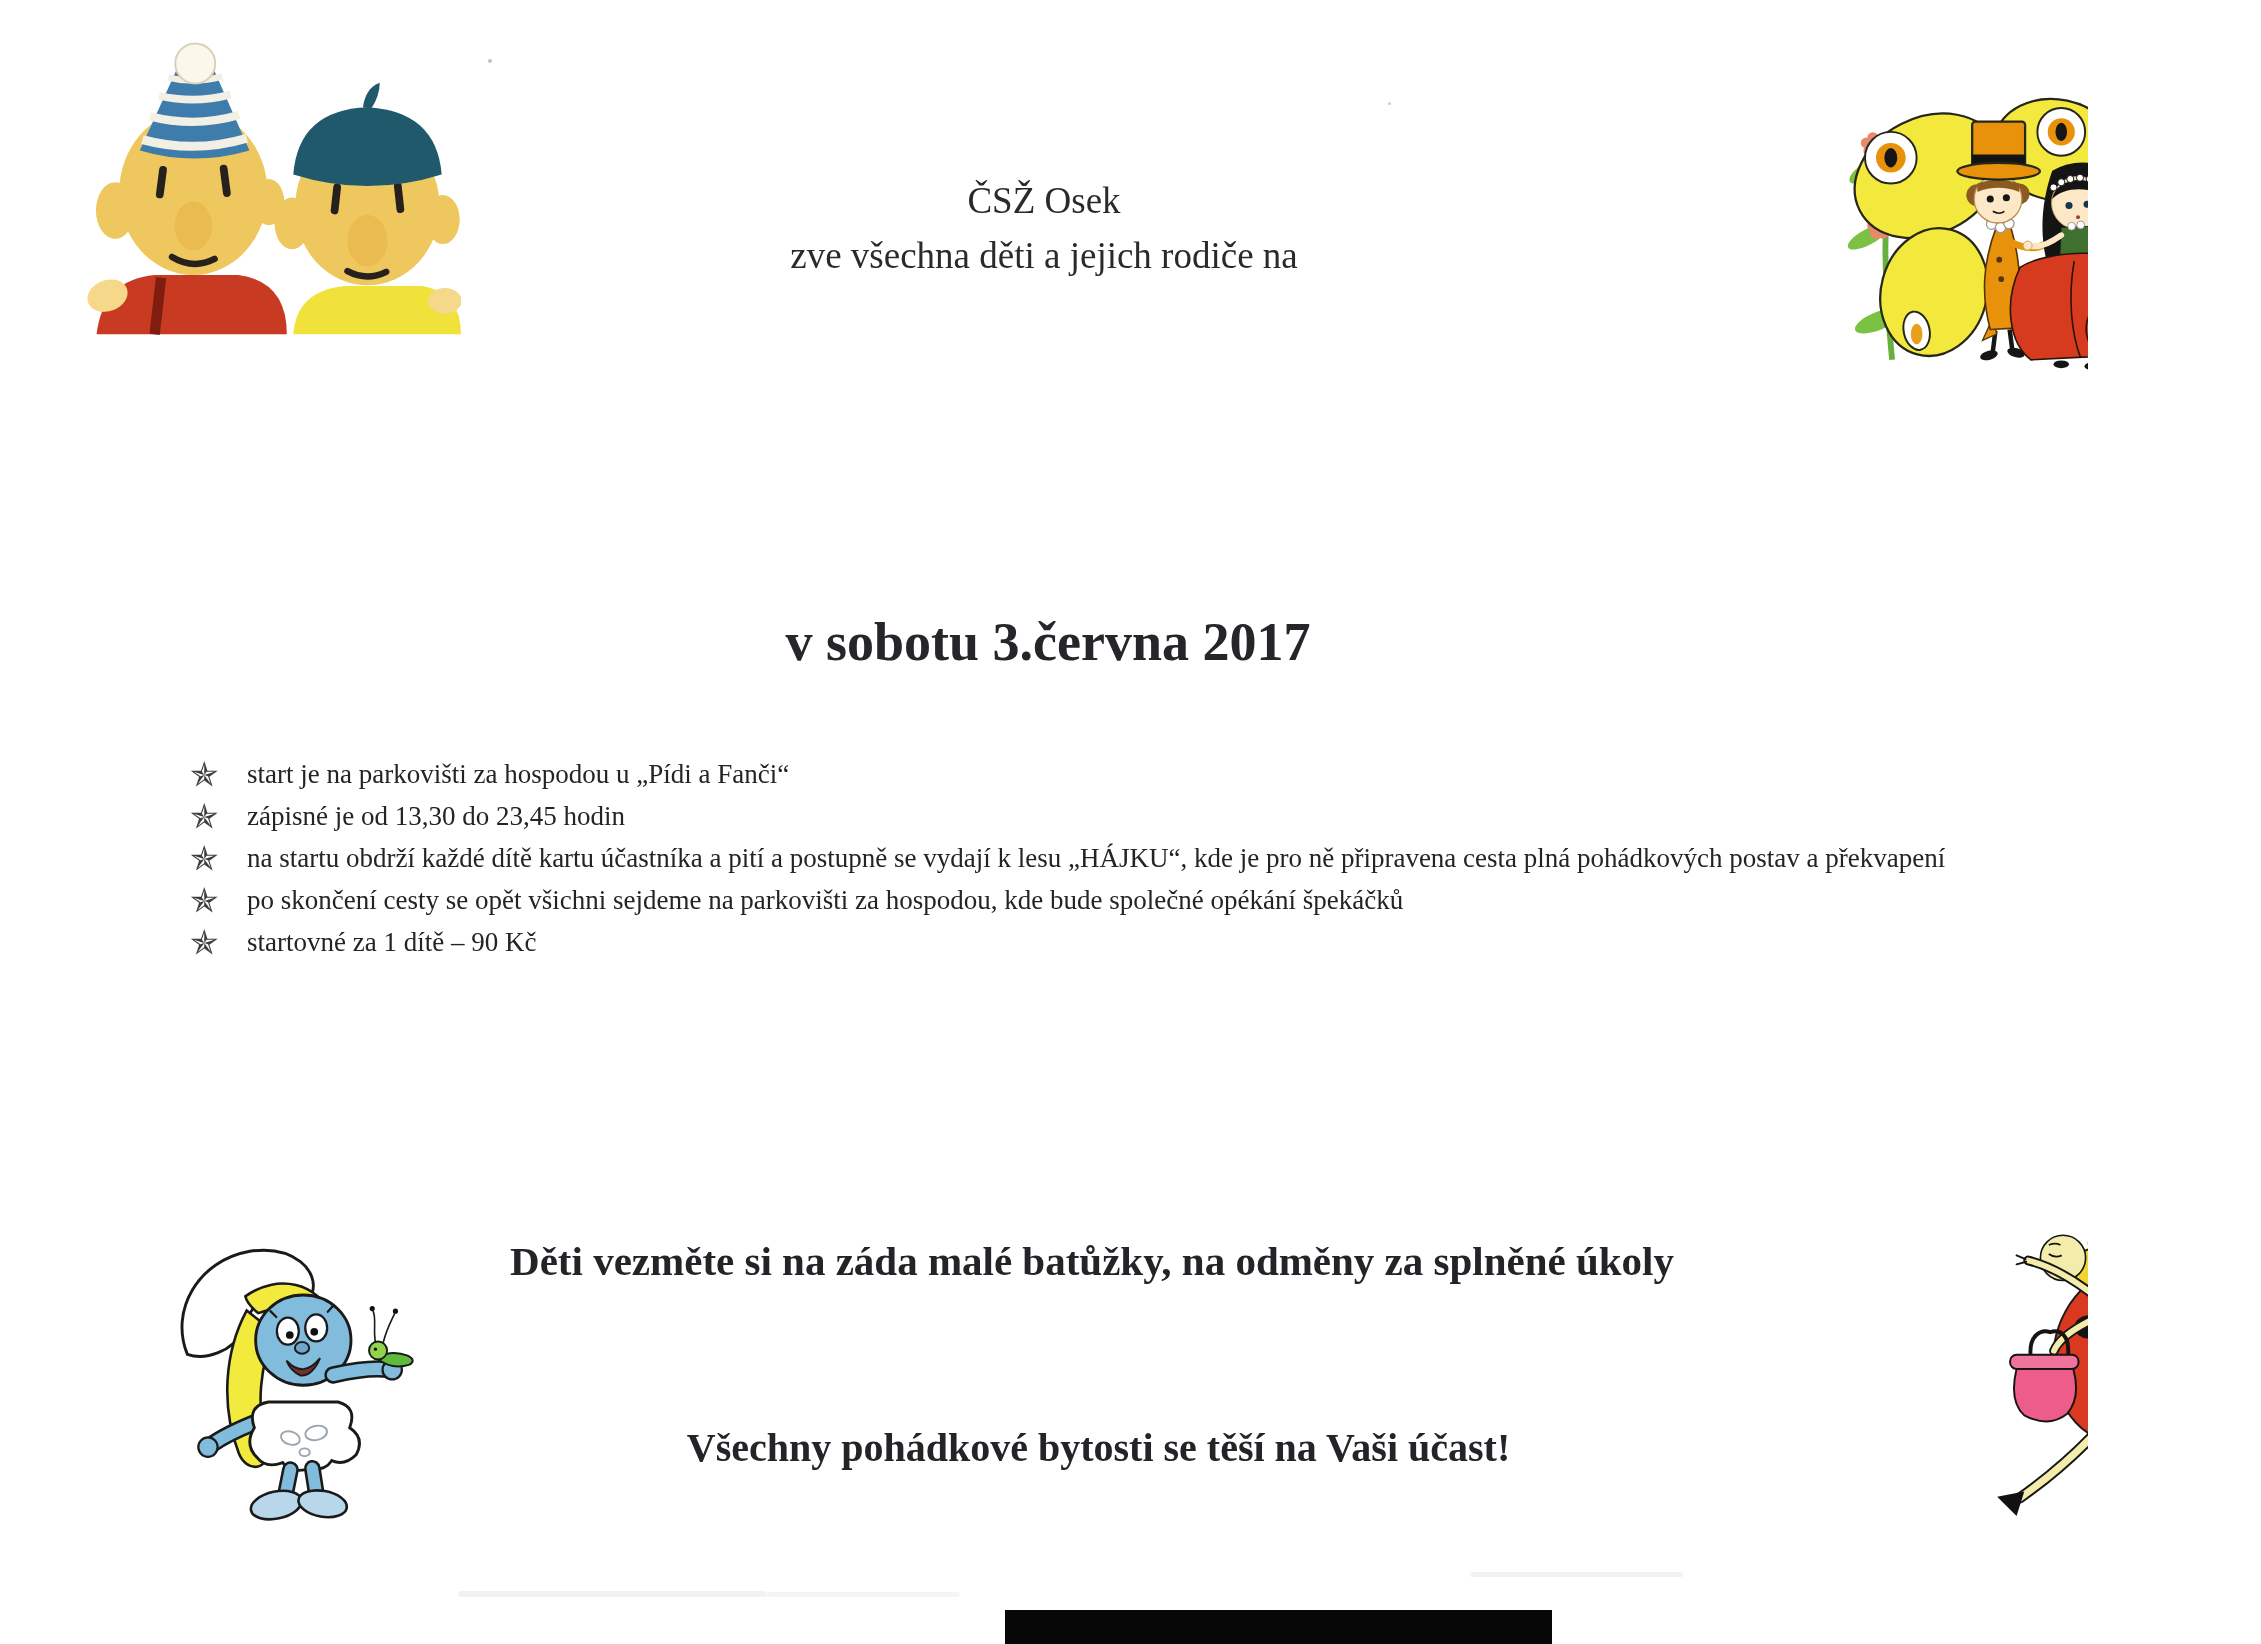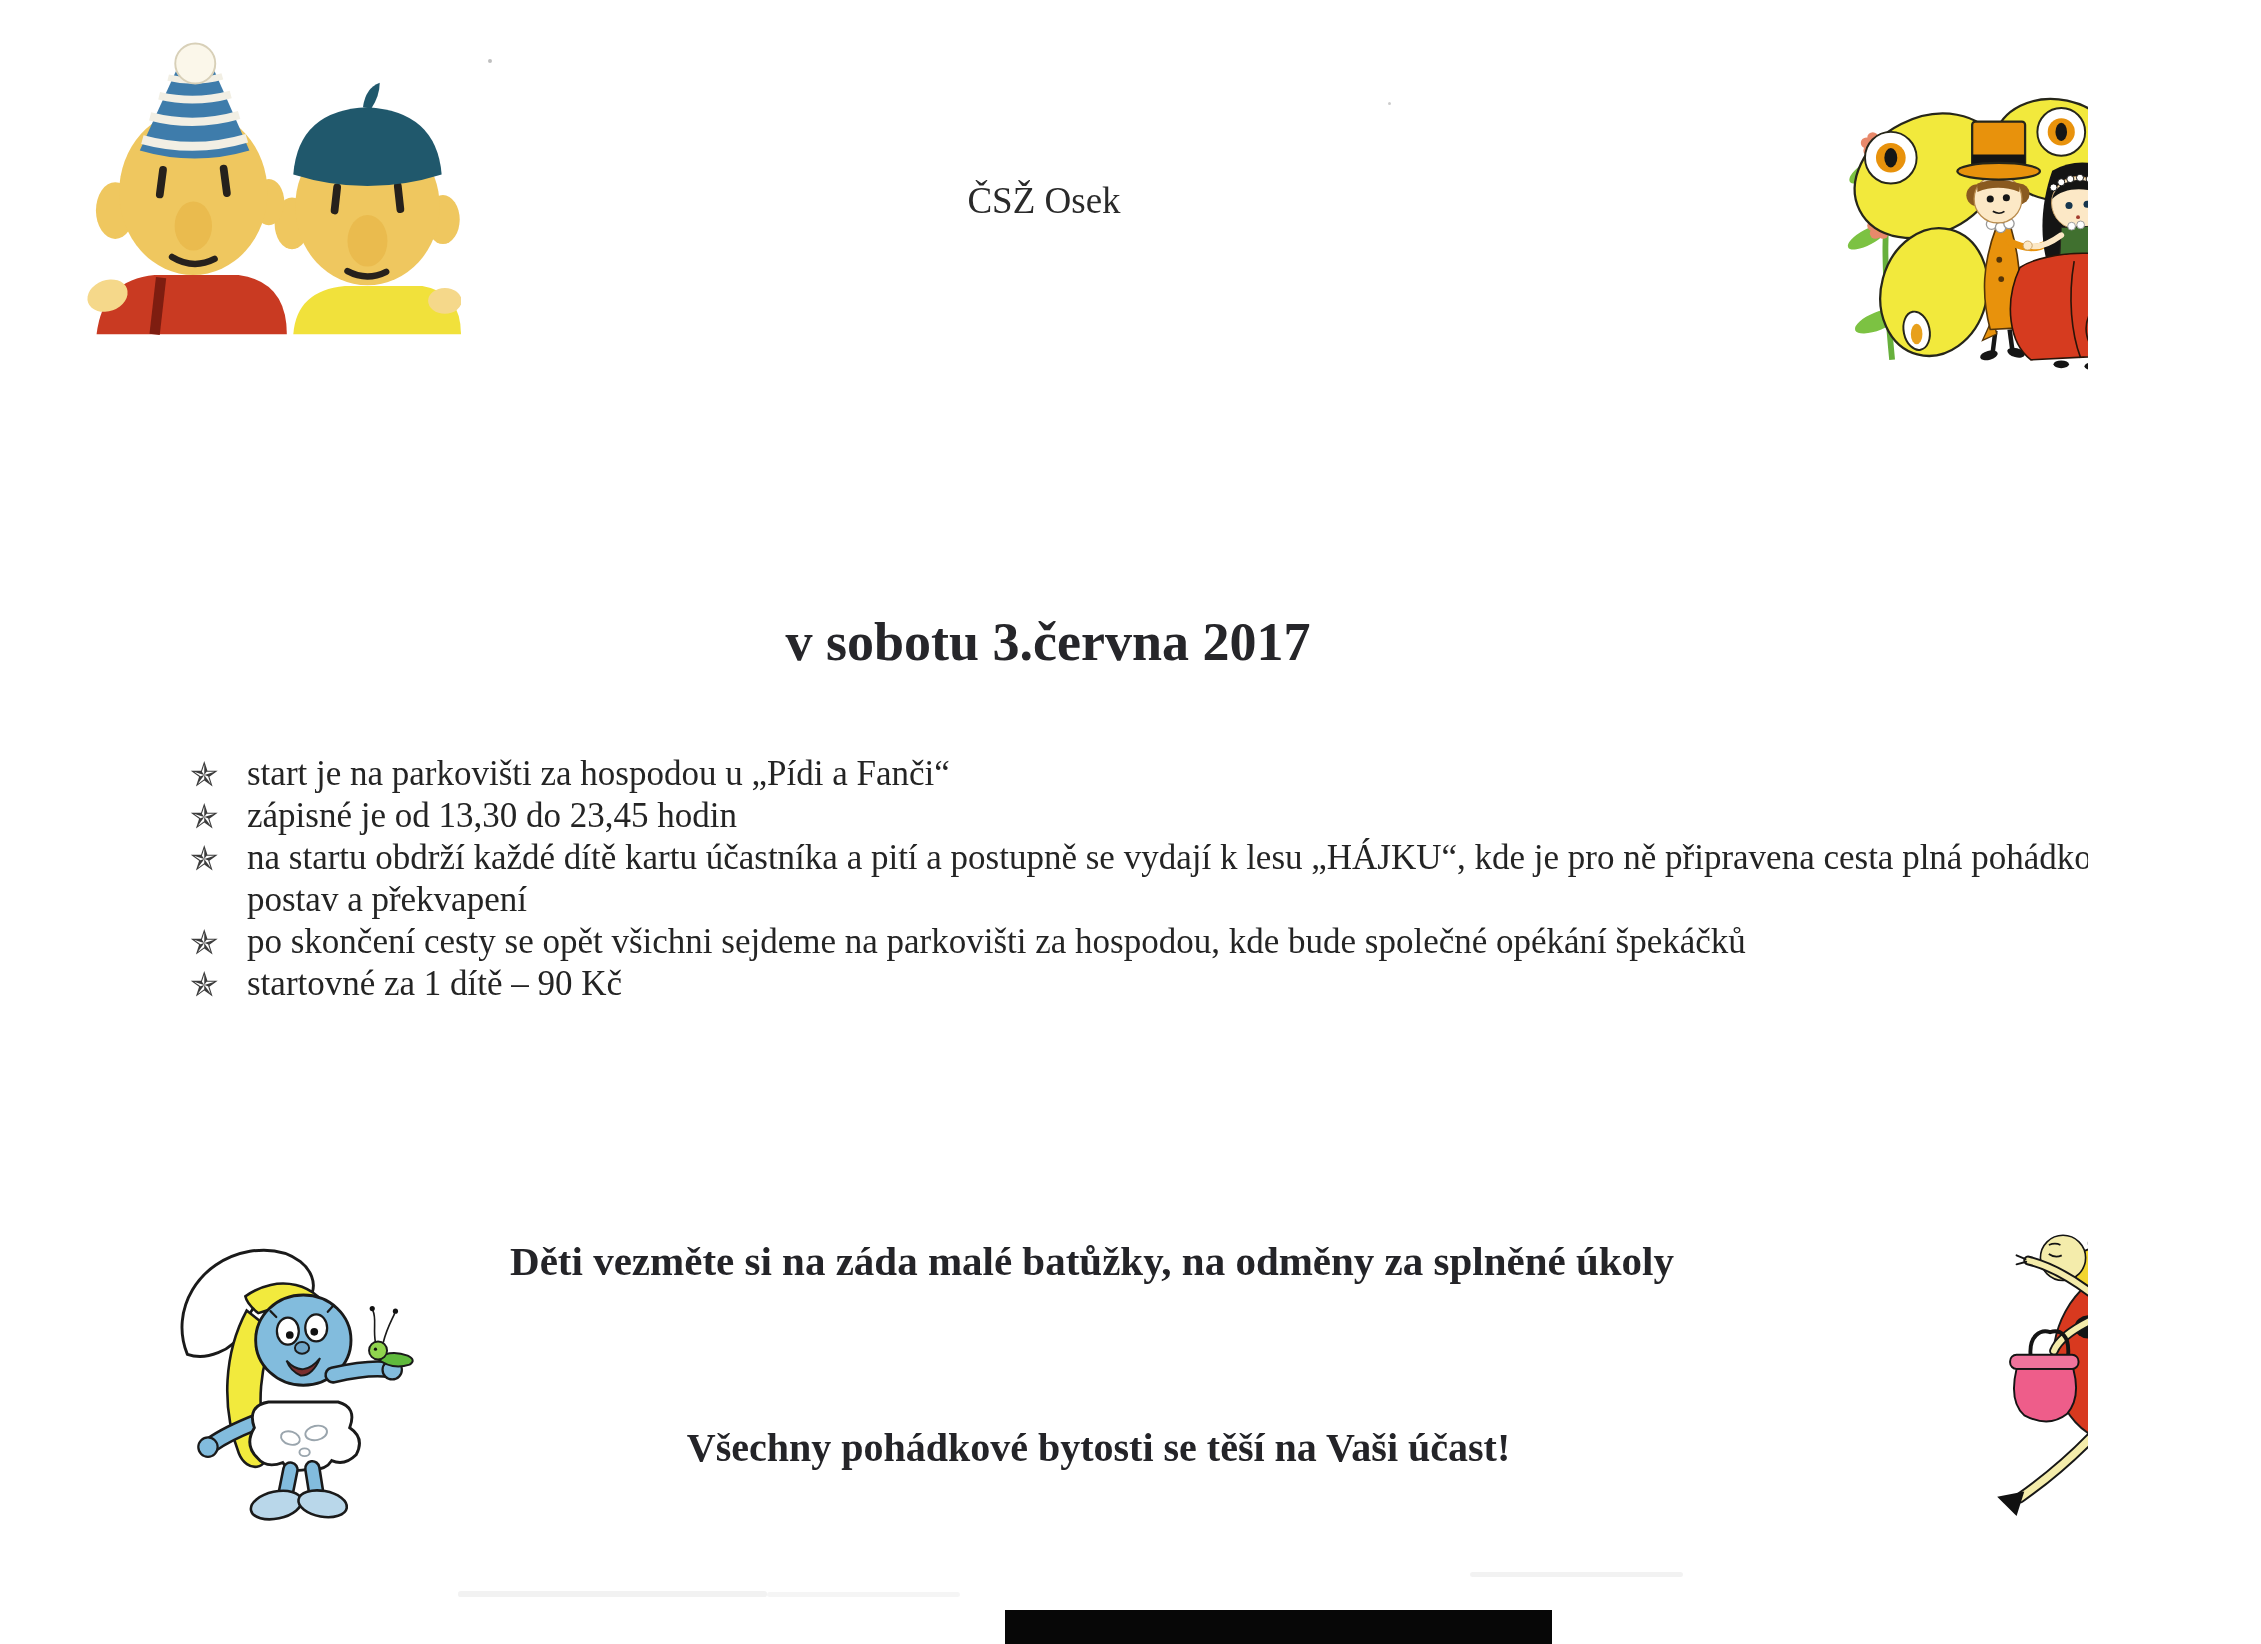--- a/index.html
+++ b/index.html
@@ -11,21 +11,21 @@
   
   .title-wrap{left:0;right:0;top:380px;text-align:center;}
   .title-text{display:inline-block;font-size:145px;font-weight:bold;letter-spacing:-2.6px;
               color:#232832;transform:scale(0.95,1.27);transform-origin:center top;white-space:nowrap;}
   
   .date{left:8px;right:0;top:611px;text-align:center;font-size:54px;font-weight:bold;color:#26262a;}
   
   .list{left:190px;top:753px;width:2008px;}
   .li{display:flex;align-items:flex-start;}
   .star{flex:0 0 57px;font-size:34px;line-height:42px;color:#3c3c3c;font-family:"DejaVu Sans",sans-serif;}
-  .li-text{flex:1;font-size:35px;line-height:42px;max-width:1983px;color:#242424;}
+  .li-text{flex:1;font-size:27px;line-height:42px;max-width:1983px;color:#242424;}
   
   .note1{left:0;right:0;top:1237px;text-align:center;font-size:41px;font-weight:bold;
          padding-left:96px;box-sizing:border-box;color:#242428;}
   .note2{left:0;right:0;top:1424px;text-align:center;font-size:40px;font-weight:bold;
          padding-left:109px;box-sizing:border-box;color:#242428;}
   
   .ill{overflow:hidden;}
   .ill svg{display:block;width:100%;height:100%;}
   .ill-tl{left:74px;top:37px;width:387px;height:298px;}
   .ill-tr{left:1834px;top:72px;width:368px;height:298px;}
@@ -40,20 +40,21 @@
   .spk1{left:488px;top:59px;width:3.9px;height:3.9px;background:rgba(0,0,0,0.25);border-radius:50%;}
   .spk2{left:1388px;top:102px;width:3.2px;height:3.2px;background:rgba(0,0,0,0.2);border-radius:50%;}
 </style>
 </head>
 <body>
 
 <div id="page">
 
   <div class="abs hdr">
     <div>ČSŽ Osek</div>
+    <div>zve všechna děti a jejich rodiče na</div>
   </div>
 
 
   <div class="abs date">v sobotu 3.června 2017</div>
 
   <div class="abs list">
     <div class="li">
       <span class="star">✯</span>
       <span class="li-text">start je na parkovišti za hospodou u „Pídi a Fanči“</span>
     </div>

